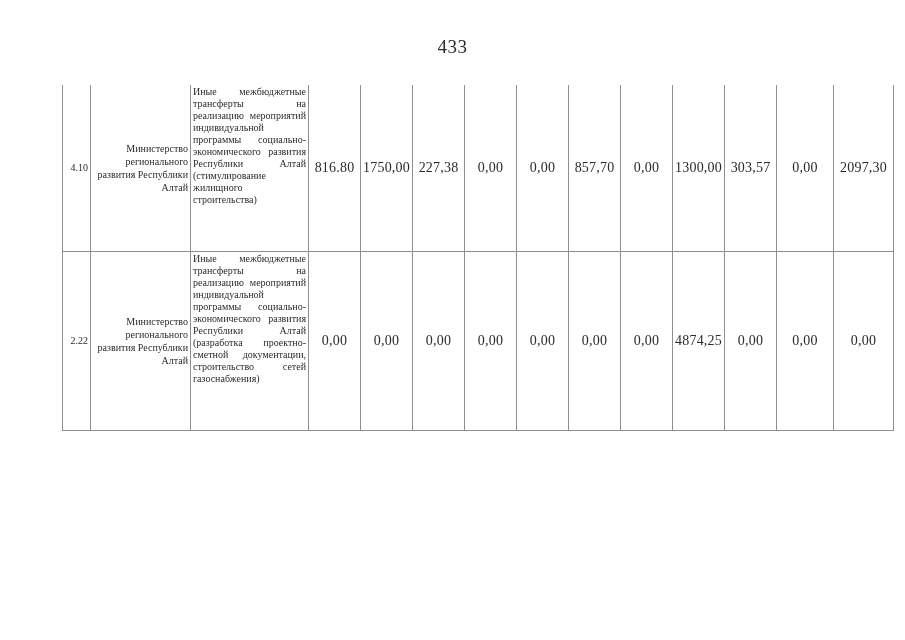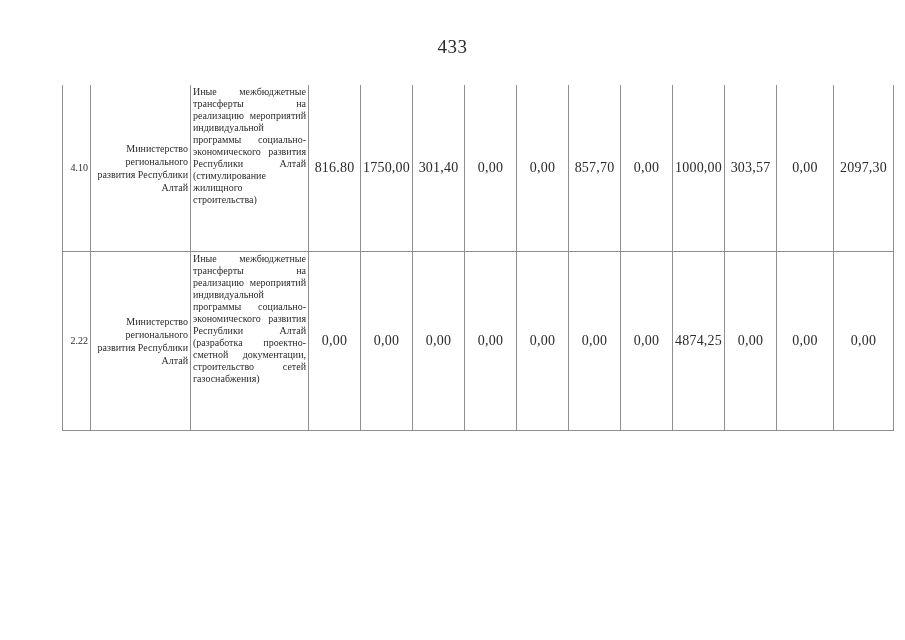--- a/index.html
+++ b/index.html
@@ -96,26 +96,26 @@
       <col style="width:57px">
         <col style="width:60px">
     </colgroup>
     <tbody>
         <tr class="row-410">
           <td class="cell-num">4.10</td>
           <td class="cell-ministry">Министерство регионального развития Республики Алтай</td>
           <td class="cell-desc">Иные межбюджетные трансферты на реализацию мероприятий индивидуальной программы социально-экономического развития Республики Алтай (стимулирование жилищного строительства)</td>
           <td class="cell-val">816.80</td>
           <td class="cell-val">1750,00</td>
-          <td class="cell-val">301,40</td>
+          <td class="cell-val">227,38</td>
           <td class="cell-val">0,00</td>
           <td class="cell-val">0,00</td>
           <td class="cell-val">857,70</td>
           <td class="cell-val">0,00</td>
-          <td class="cell-val">1000,00</td>
+          <td class="cell-val">1300,00</td>
           <td class="cell-val">303,57</td>
           <td class="cell-val">0,00</td>
           <td class="cell-val">2097,30</td>
         </tr>
         <tr class="row-411">
           <td class="cell-num">2.22</td>
           <td class="cell-ministry">Министерство регионального развития Республики Алтай</td>
           <td class="cell-desc">Иные межбюджетные трансферты на реализацию мероприятий индивидуальной программы социально-экономического развития Республики Алтай (разработка проектно-сметной документации, строительство сетей газоснабжения)</td>
           <td class="cell-val">0,00</td>
           <td class="cell-val">0,00</td>

